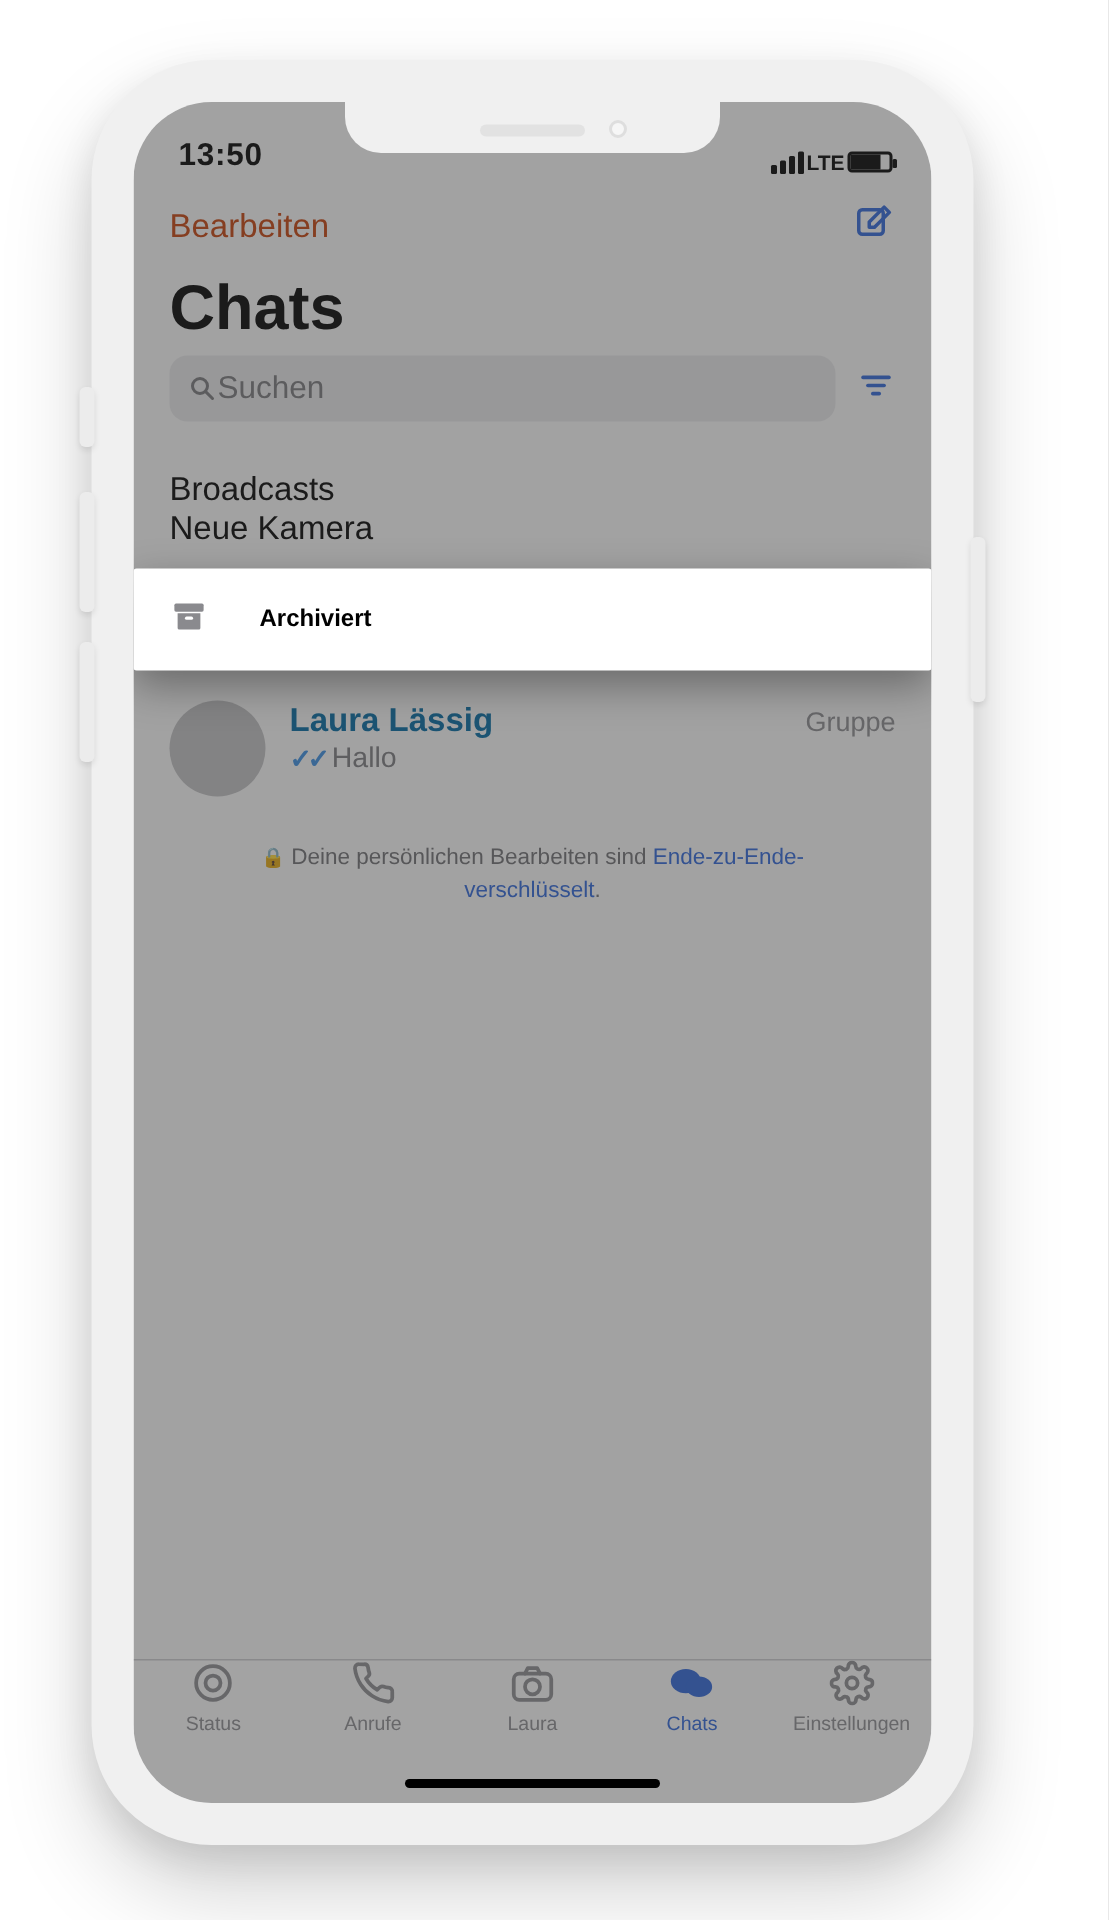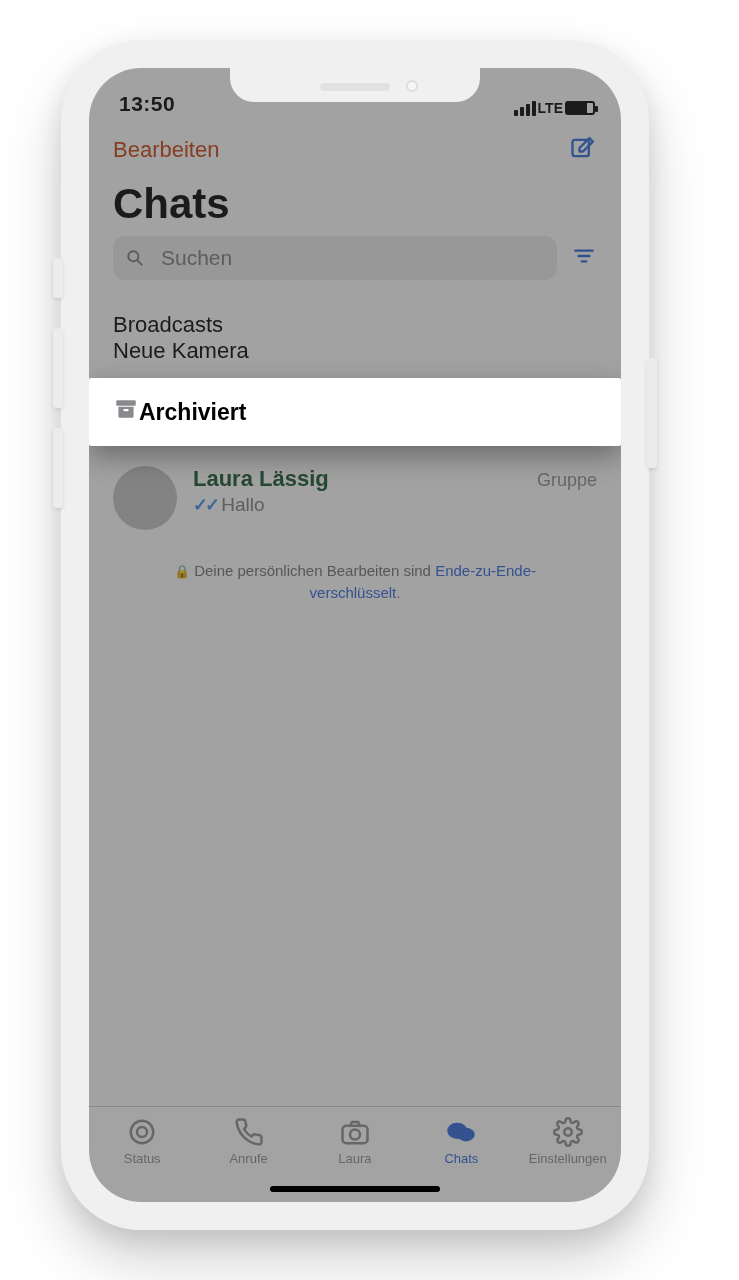--- a/index.html
+++ b/index.html
@@ -131,78 +131,78 @@
     font-size: 42px; font-weight: 800; color:#000;
     padding: 8px 24px 8px;
   }
 
   .search-row {
     display:flex; align-items:center; gap:14px;
     padding: 0 24px 12px;
   }
   .search {
     flex:1; height:44px; background:#e4e4e6; border-radius:12px;
-    display:flex; align-items:center; gap:16px; padding:0 12px;
+    display:flex; align-items:center; gap:0; padding:0 12px;
     color:#77777a; font-size:21px;
   }
   .filter-icon { color:#2e65d6; }
 
   .links-row {
     display:flex; justify-content:space-between;
     padding: 20px 24px 10px;
     font-size:22px; color:#000000;flex-direction:column;
   }
 
   
   .archived {
     position: relative;
     z-index: 10;
     background:#fff;
     height:68px;
     display:flex; align-items:center;
     padding: 14px 24px;
-    font-size:23px; font-weight:600; color:#000;
+    gap: 34px;
+    font-size:16px; font-weight:600; color:#000;
     box-shadow: 0 10px 28px rgba(0,0,0,0.35);
     border-radius: 2px;
     margin: 4px 0;
   }
   .archive-icon { color:#8a8a8e; width:26px; }
 
   
   .chat {
     display:flex; gap:16px; padding: 16px 24px 12px;
   }
   .avatar {
     width:64px; height:64px; border-radius:50%; background:#bdbdbf;
     flex-shrink:0;
   }
   .chat-body { flex:1; }
   .chat-top {
     display:flex; justify-content:space-between; align-items:baseline;
   }
-  .chat-name { font-size:22px; font-weight:700; color:#14532d; }
+  .chat-name { font-size:22px; font-weight:700; color:#0369a1; }
   .chat-time { font-size:18px; color:#8a8a8e; }
   .chat-msg { display:flex; align-items:center; gap:4px; color:#7a7a7e; font-size:19px; margin-top:2px;}
   .ticks { color:#3b8dde; font-weight:700; letter-spacing:-3px; font-size:18px; }
 
   .e2e {
     text-align:center; font-size:15px; color:#6e6e72; padding: 18px 40px;
     line-height:1.45;
   }
   .e2e .lock { font-size:13px; margin-right:4px;}
   .e2e .link { color:#2e65d6; }
 
   
   .tabbar {
     position:absolute; bottom:0; left:0; right:0;
     height:96px;
     border-top:1px solid #c9c9cc;
     background:#f7f7f8;
     display:flex; justify-content:space-around; align-items:flex-start;
-    padding-top:10px;
   }
   .tab {
     display:flex; flex-direction:column; align-items:center; gap:4px;
     color:#8a8a8e; font-size:13px; width:20%;
   }
   .tab.active { color:#2e65d6; }
   .tab svg { width:30px; height:30px; }
 
   .home-indicator {
     position:absolute; bottom:10px; left:50%; transform:translateX(-50%);

